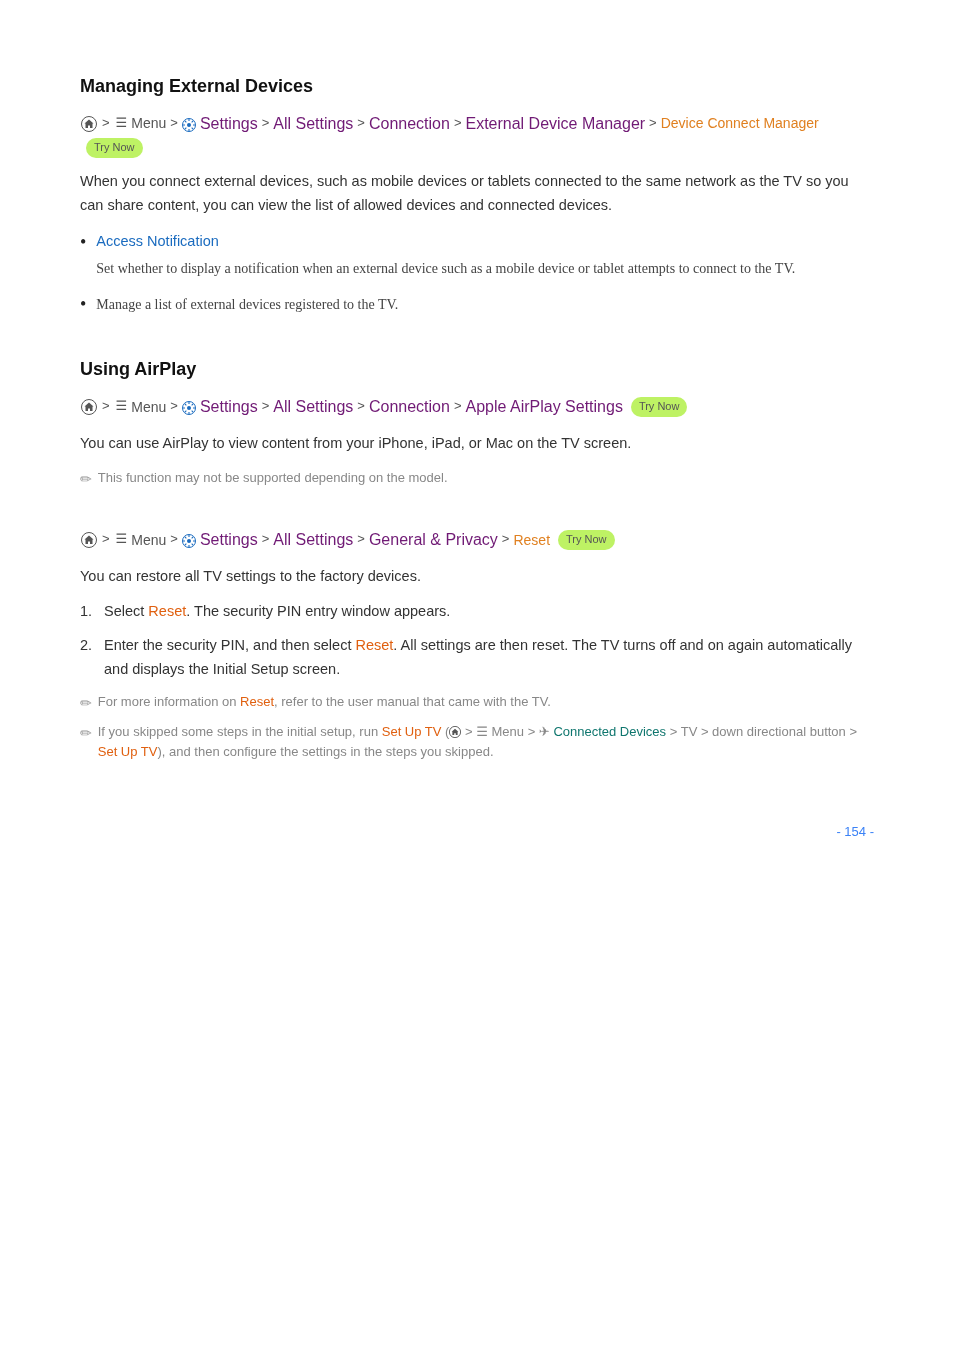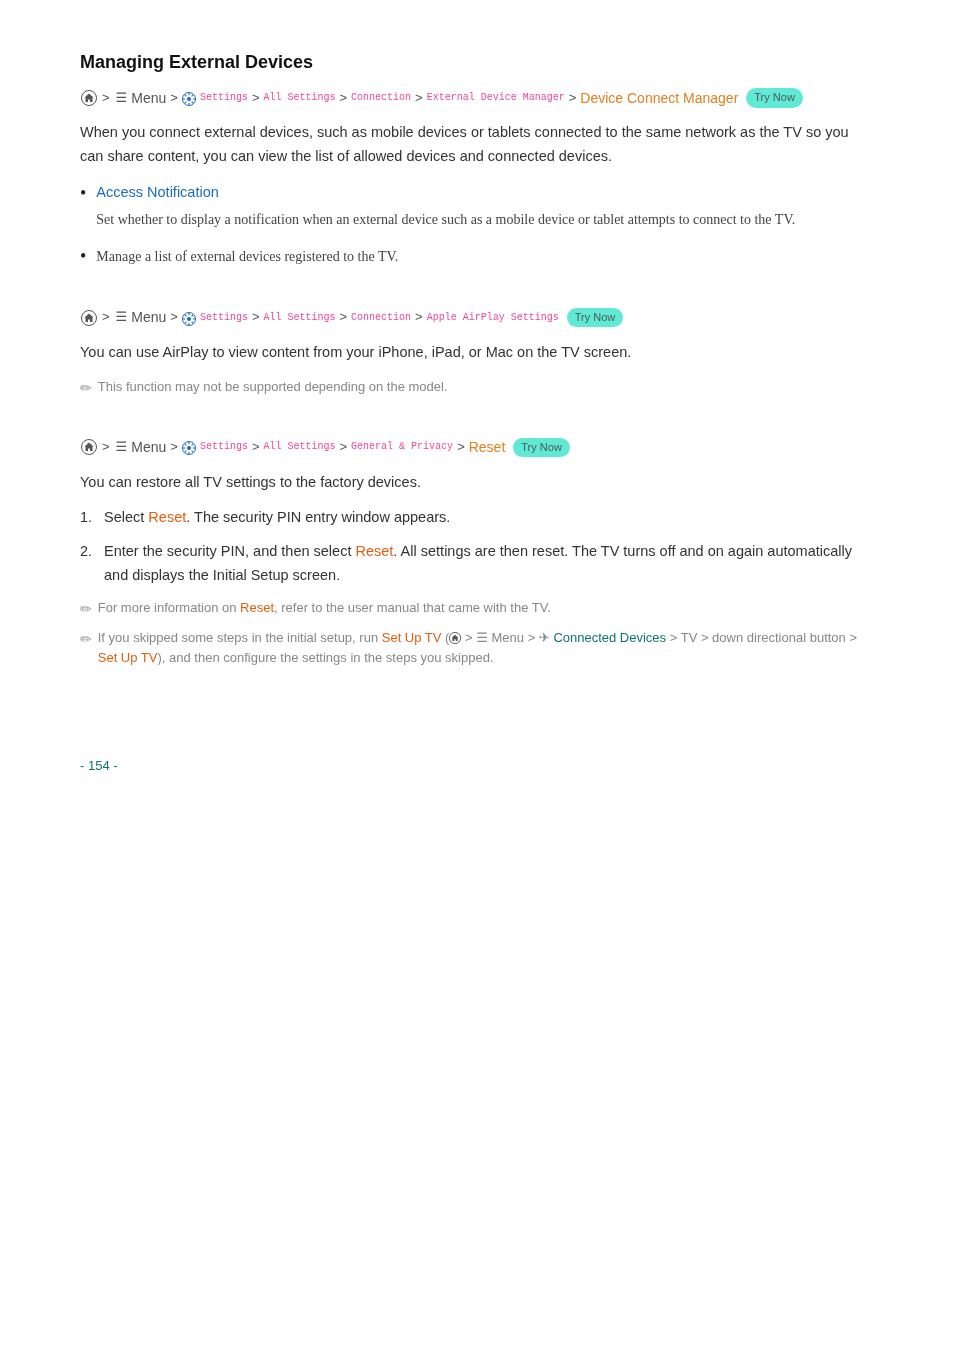--- a/index.html
+++ b/index.html
@@ -6,21 +6,21 @@
     body {
       width: 954px;
       min-height: 1350px;
       background: #ffffff;
       font-family: 'Georgia', 'Times New Roman', serif;
       font-size: 15px;
       color: #222222;
       line-height: 1.6;
     }
     .page {
-      padding: 48px 80px 60px 80px;
+      padding: 72px 80px 60px 80px;
       max-width: 954px;
       margin: 0 auto;
     }
     .section {
       margin-bottom: 36px;
     }
     .section-title {
       font-size: 18px;
       font-weight: bold;
       color: #111111;
@@ -39,32 +39,31 @@
     .bc-sep {
       color: #555;
       margin: 0 2px;
       font-size: 13px;
     }
     .bc-text {
       color: #555555;
       font-size: 14px;
     }
     .bc-link {
-      color: #ec4899;
-      font-size: 10px;
+      color: #701a75;
+      font-size: 16px;
       text-decoration: none;
-      font-family: Liberation Mono, monospace;
     }
     .bc-link-orange {
       color: #e08020;
       font-size: 14px;
     }
     .try-now-badge {
       display: inline-block;
-      background: #5eead4;
+      background: #bef264;
       color: #555555;
       font-size: 11px;
       border-radius: 10px;
       padding: 1px 8px;
       margin-left: 6px;
       font-family: 'Arial', sans-serif;
       vertical-align: middle;
     }
     .body-text {
       font-size: 14.5px;
@@ -158,24 +157,24 @@
       vertical-align: middle;
     }
     .home-icon {
       display: inline-flex;
       align-items: center;
       justify-content: center;
       width: 18px;
       height: 18px;
     }
     .page-footer {
-      text-align: left;
-      margin-top: 88px;
+      text-align: right;
+      margin-top: 60px;
       font-size: 13px;
-      color: #0f766e;
+      color: #3b82f6;
       font-family: 'Arial', sans-serif;
     }
   </style>
 </head>
 <body>
 
 <div class="page">
 
   <div class="section">
     <div class="section-title">Managing External Devices</div>
@@ -223,20 +222,21 @@
       <li>
         <span class="bullet-dot">•</span>
         <div class="bullet-content">
           <span class="bullet-desc">Manage a list of external devices registered to the TV.</span>
         </div>
       </li>
     </ul>
   </div>
 
   <div class="section">
+    <div class="section-title">Using AirPlay</div>
 
     <div class="breadcrumb-row">
       <span class="home-icon">
         <svg width="16" height="16" viewBox="0 0 16 16" fill="none">
           <circle cx="8" cy="8" r="7.5" stroke="#555" stroke-width="1"></circle>
           <path d="M8 3.5 L3.5 7.5 L4.5 7.5 L4.5 12 L7 12 L7 9.5 L9 9.5 L9 12 L11.5 12 L11.5 7.5 L12.5 7.5 Z" fill="#555"></path>
         </svg>
       </span>
       <span class="bc-sep">&gt;</span>
       <span class="bc-sep">☰</span>

